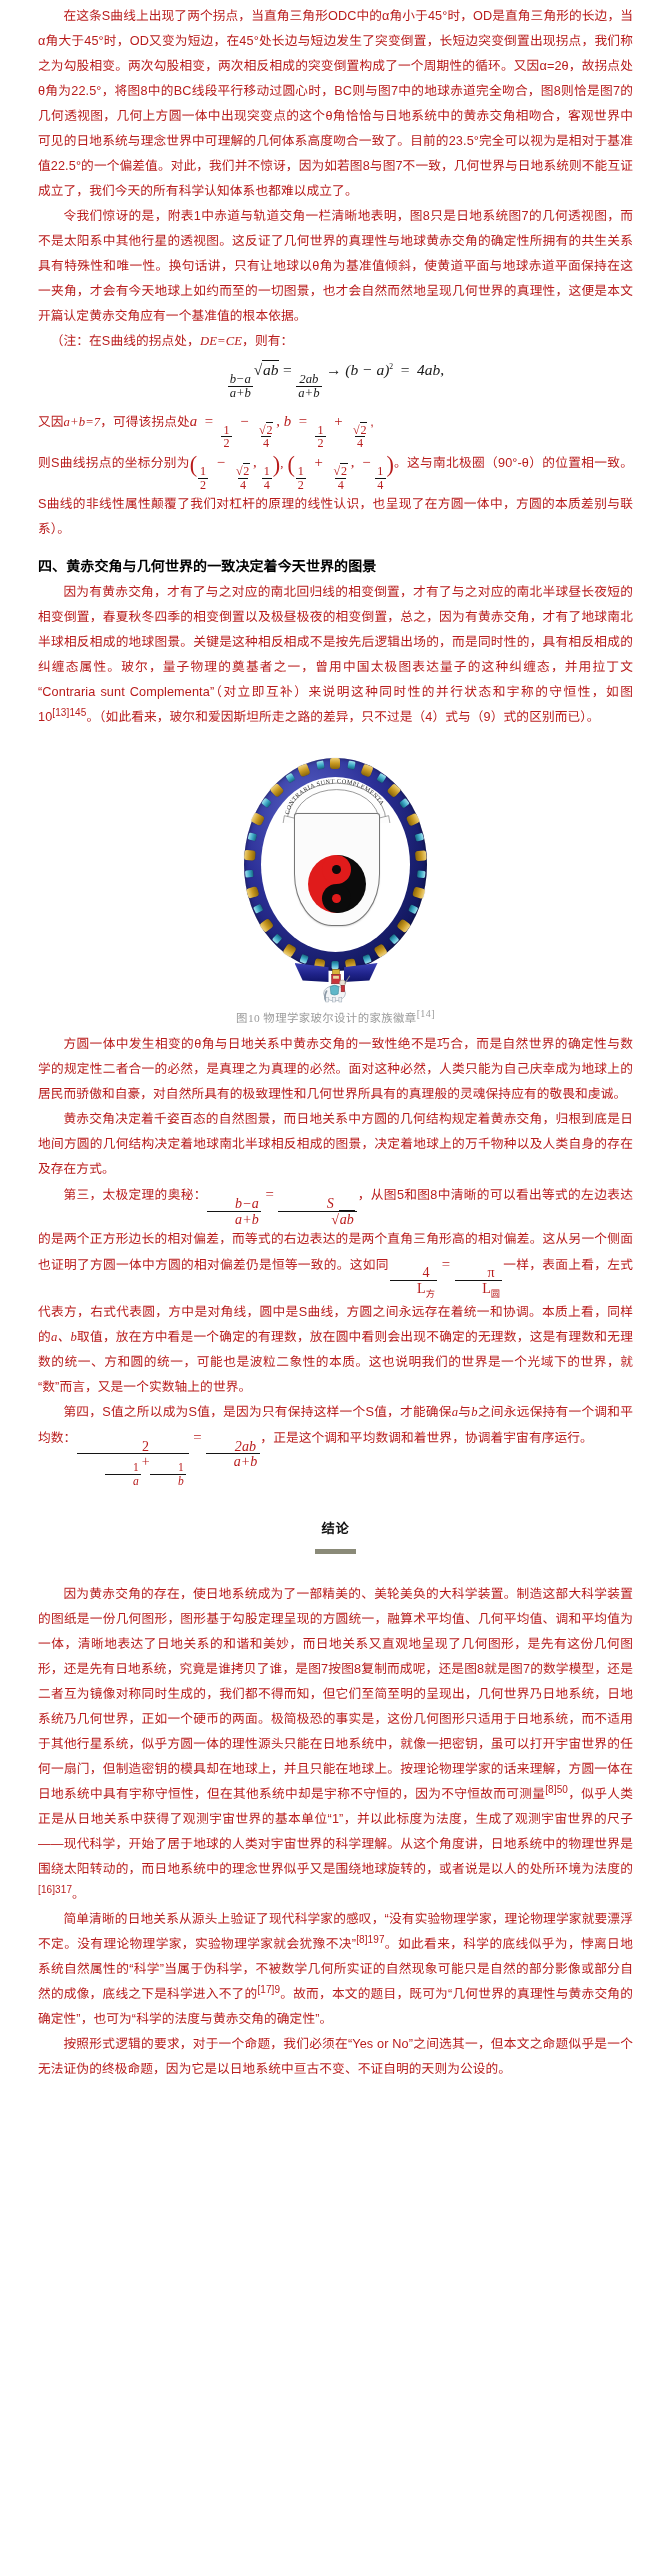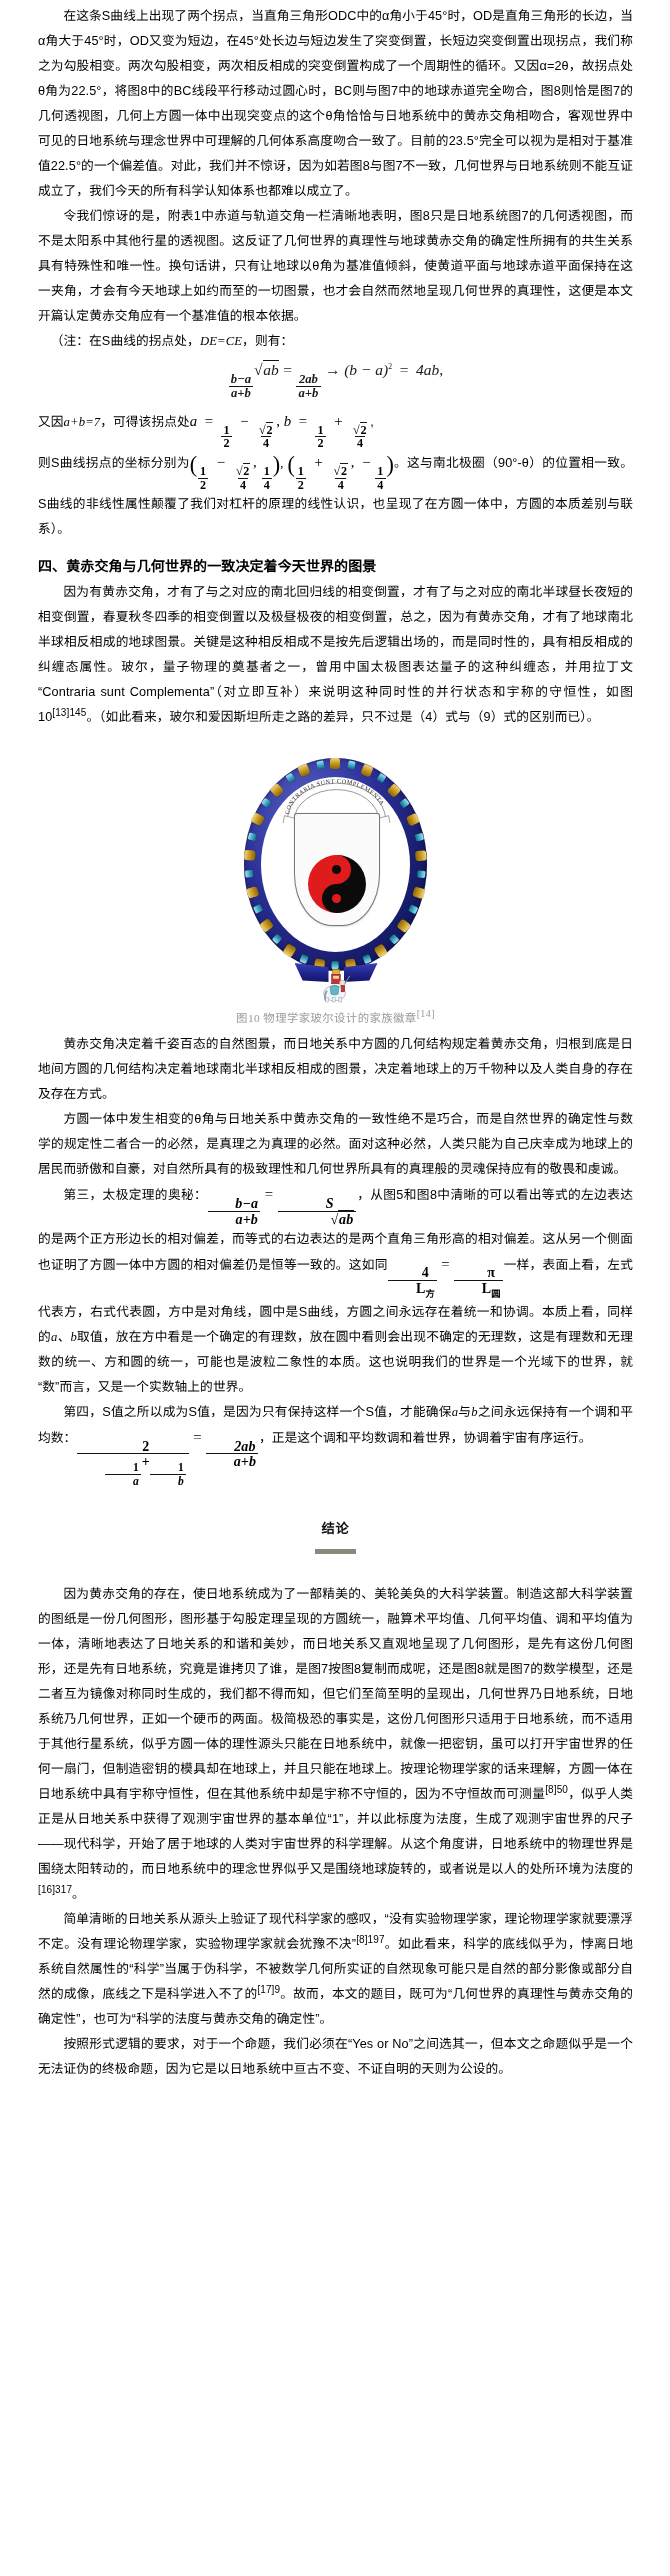--- a/index.html
+++ b/index.html
@@ -23,21 +23,21 @@
   }
   
   p.para {
     margin: 0 0 0 0;
     font-size: 12.7px;
     line-height: 25px;
     text-align: justify;
     text-justify: inter-ideograph;
     text-indent: 2em;
     letter-spacing: 0.1px;
-    color: #000000;
+    color: #b91c1c;
   }
   p.para.noindent { text-indent: 0; }
   p.para.hang { text-indent: 1em; }
 
   
   h2.section-heading {
     font-size: 14px;
     line-height: 25px;
     font-weight: bold;
     margin: 11.8px 0 1.5px 0;
@@ -73,21 +73,20 @@
   
   .frac {
     display: inline-flex;
     flex-direction: column;
     align-items: center;
     vertical-align: -0.52em;
     font-family: "Liberation Serif", "DejaVu Serif", serif;
     font-style: italic;
     line-height: 1.06;
     margin: 0 0.7px;
-    font-weight: bold;
   }
   .frac > .num { padding: 0 2.2px; font-size: 0.82em; }
   .frac > .den { padding: 0 2.2px; font-size: 0.82em; border-top: 0.9px solid #141414; }
   .frac.big { vertical-align: -0.58em; }
   .frac.big > .num, .frac.big > .den { font-size: 0.95em; }
 
   .sqrt {
     display: inline-block;
     font-family: "Liberation Serif", "DejaVu Serif", serif;
     font-style: italic;
@@ -374,23 +373,23 @@
           <path d="M 14 24 q 6 -4 12 0 l -1 10 q -5 3 -10 0 Z" fill="#5fb7c9" stroke="#2e7d8c" stroke-width="0.7"></path>
           <circle cx="31" cy="19" r="4.2" fill="#e8e3d6" stroke="#9a9384" stroke-width="0.7"></circle>
           <rect x="29" y="22" width="5" height="9" fill="#c9333a" stroke="#6d1b20" stroke-width="0.6"></rect>
           <path d="M 34 20 L 41 9" stroke="#8a8a8a" stroke-width="1.4"></path>
         </svg>
       </div>
     </div>
     <figcaption class="coa-cap"><span>图10 物理学家玻尔设计的家族徽章</span><span class="supref">[14]</span></figcaption>
   </figure>
 
+  <p class="para">方圆一体中发生相变的θ角与日地关系中黄赤交角的一致性绝不是巧合，而是自然世界的确定性与数学的规定性二者合一的必然，是真理之为真理的必然。面对这种必然，人类只能为自己庆幸成为地球上的居民而骄傲和自豪，对自然所具有的极致理性和几何世界所具有的真理般的灵魂保持应有的敬畏和虔诚。</p>
+
   <p class="para">黄赤交角决定着千姿百态的自然图景，而日地关系中方圆的几何结构规定着黄赤交角，归根到底是日地间方圆的几何结构决定着地球南北半球相反相成的图景，决定着地球上的万千物种以及人类自身的存在及存在方式。</p>
-
-  <p class="para">方圆一体中发生相变的θ角与日地关系中黄赤交角的一致性绝不是巧合，而是自然世界的确定性与数学的规定性二者合一的必然，是真理之为真理的必然。面对这种必然，人类只能为自己庆幸成为地球上的居民而骄傲和自豪，对自然所具有的极致理性和几何世界所具有的真理般的灵魂保持应有的敬畏和虔诚。</p>
 
 
 
   <p class="para"><span>第三，太极定理的奥秘：</span><span class="eq-line"><span class="frac big">
           <span class="num">b−a</span>
           <span class="den">a+b</span>
         </span><span class="mn op">=</span><span class="frac big">
           <span class="num"><span class="mi">S</span></span>
           <span class="den"><span class="sqrt"><span class="rad">√</span><span class="arg">ab</span></span></span>
         </span></span><span>，从图5和图8中清晰的可以看出等式的左边表达的是两个正方形边长的相对偏差，而等式的右边表达的是两个直角三角形高的相对偏差。这从另一个侧面也证明了方圆一体中方圆的相对偏差仍是恒等一致的。这如同</span><span class="eq-line"><span class="frac big">

